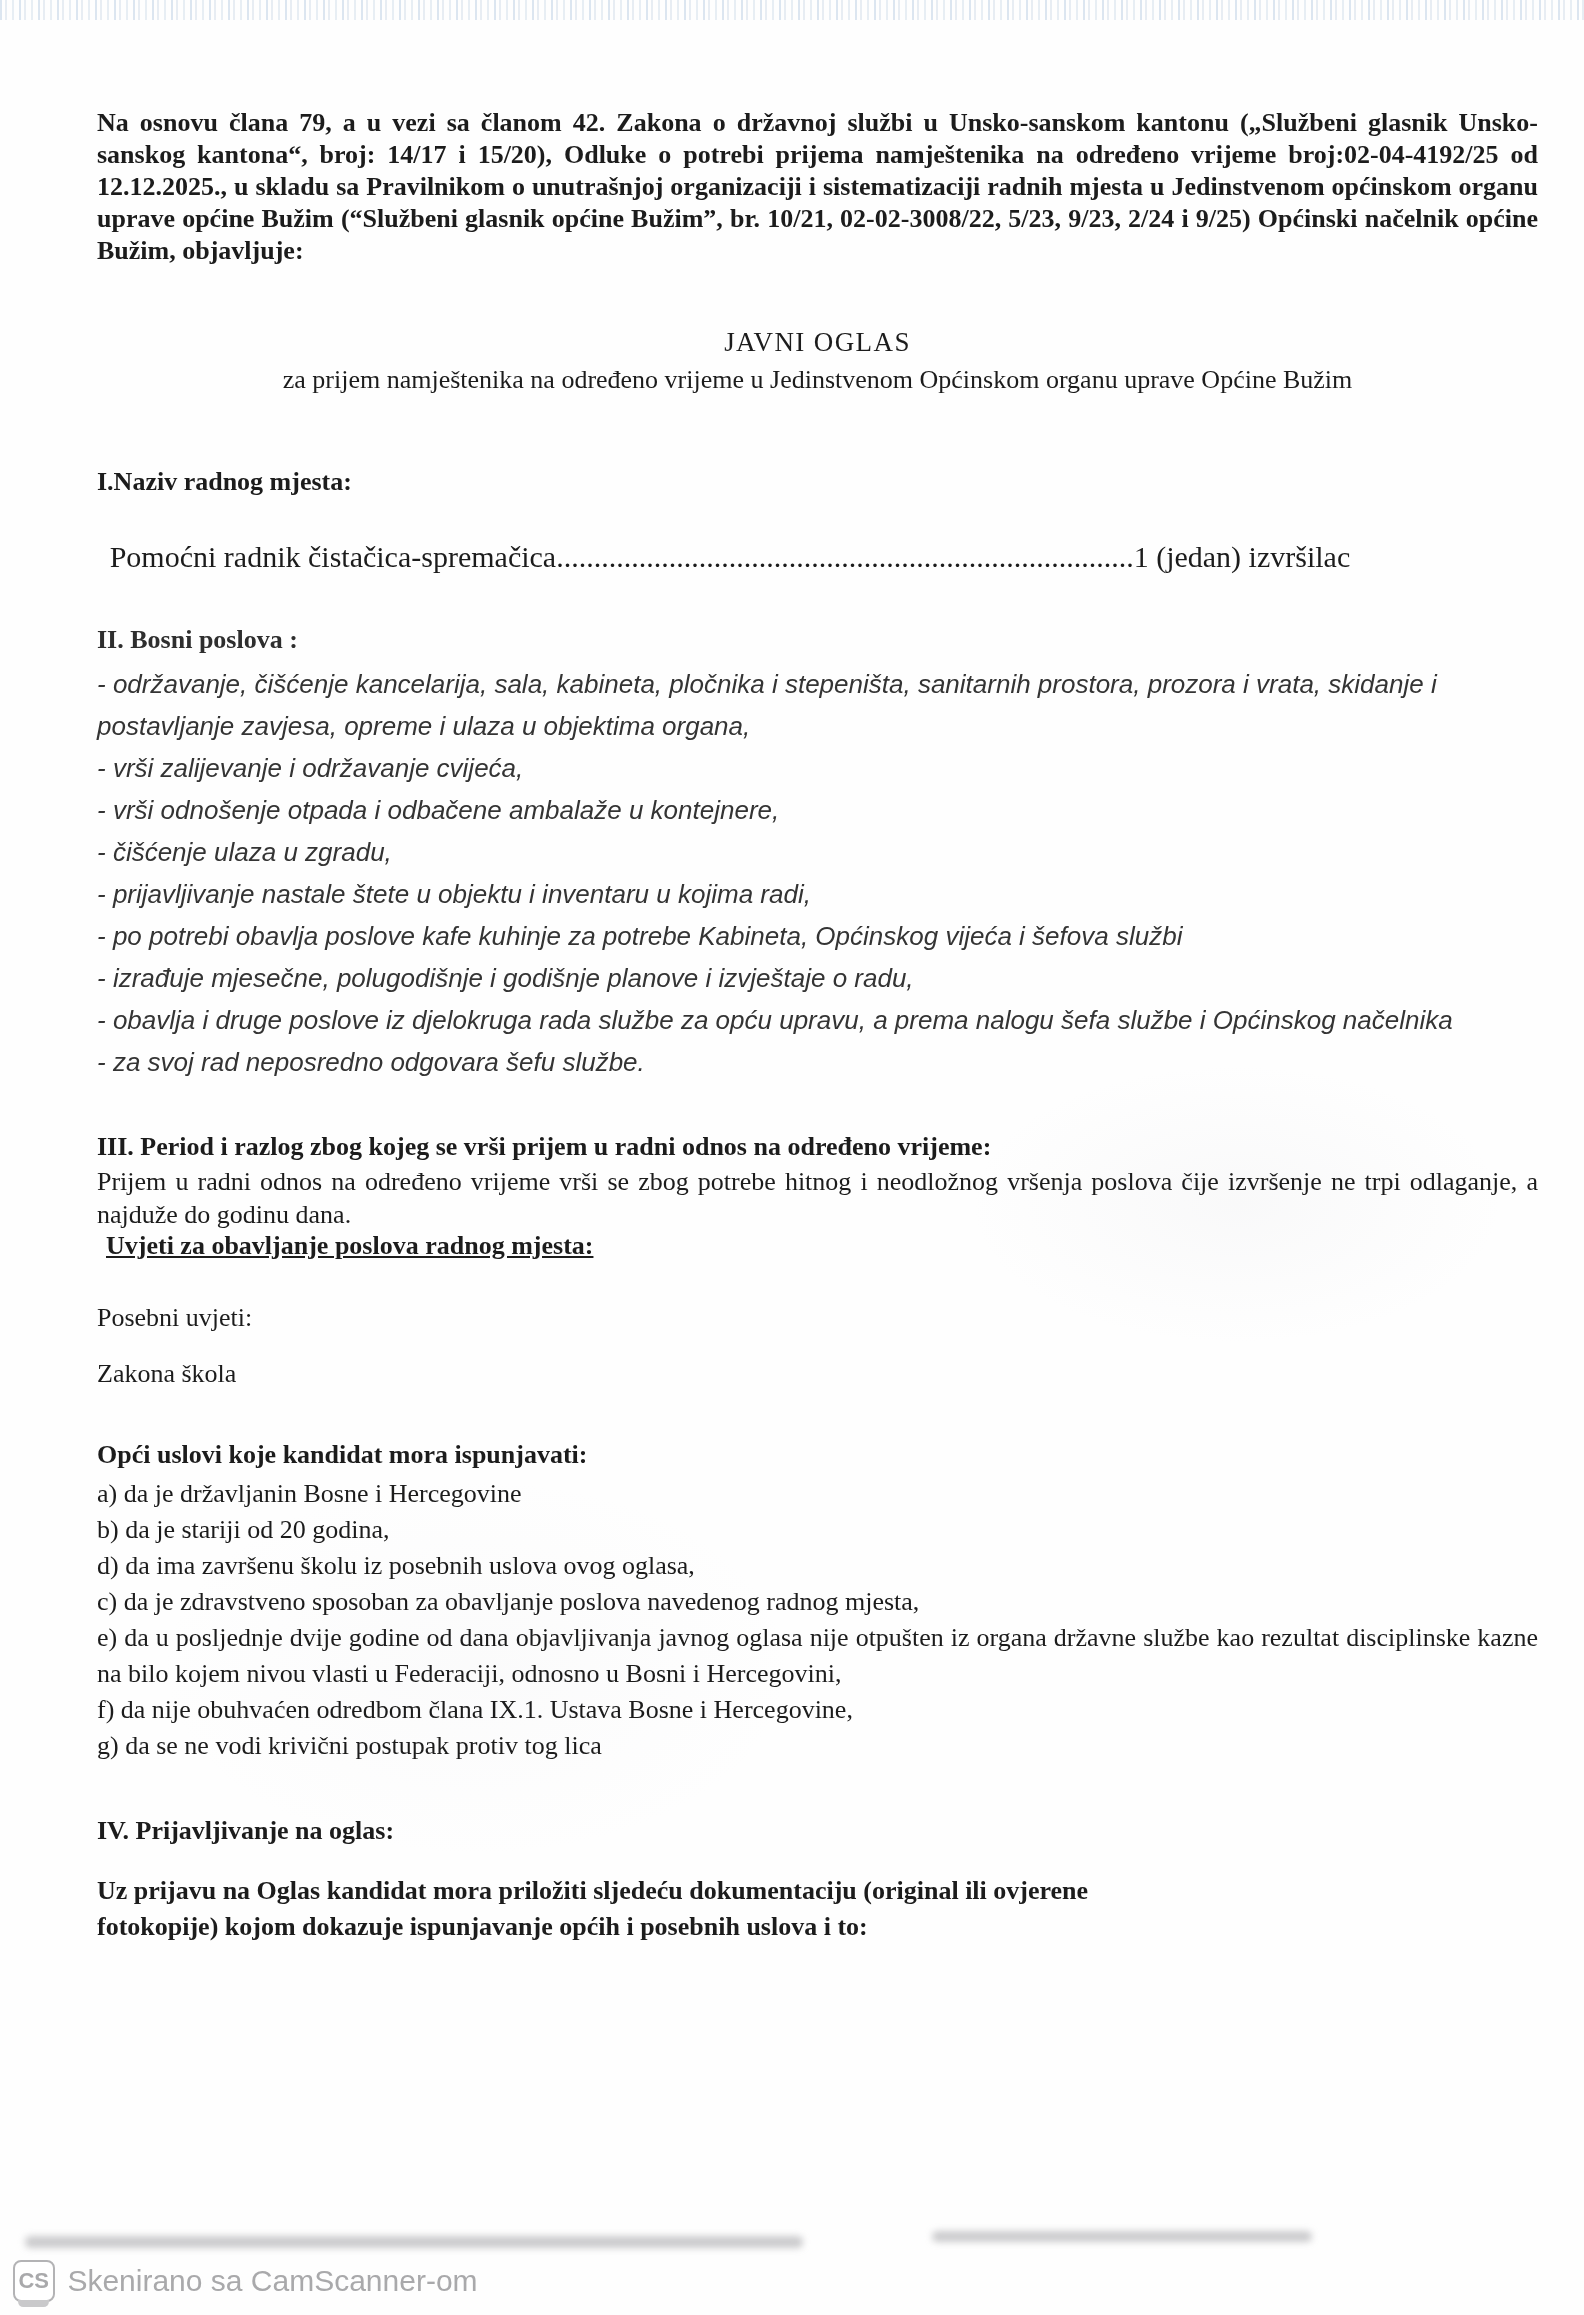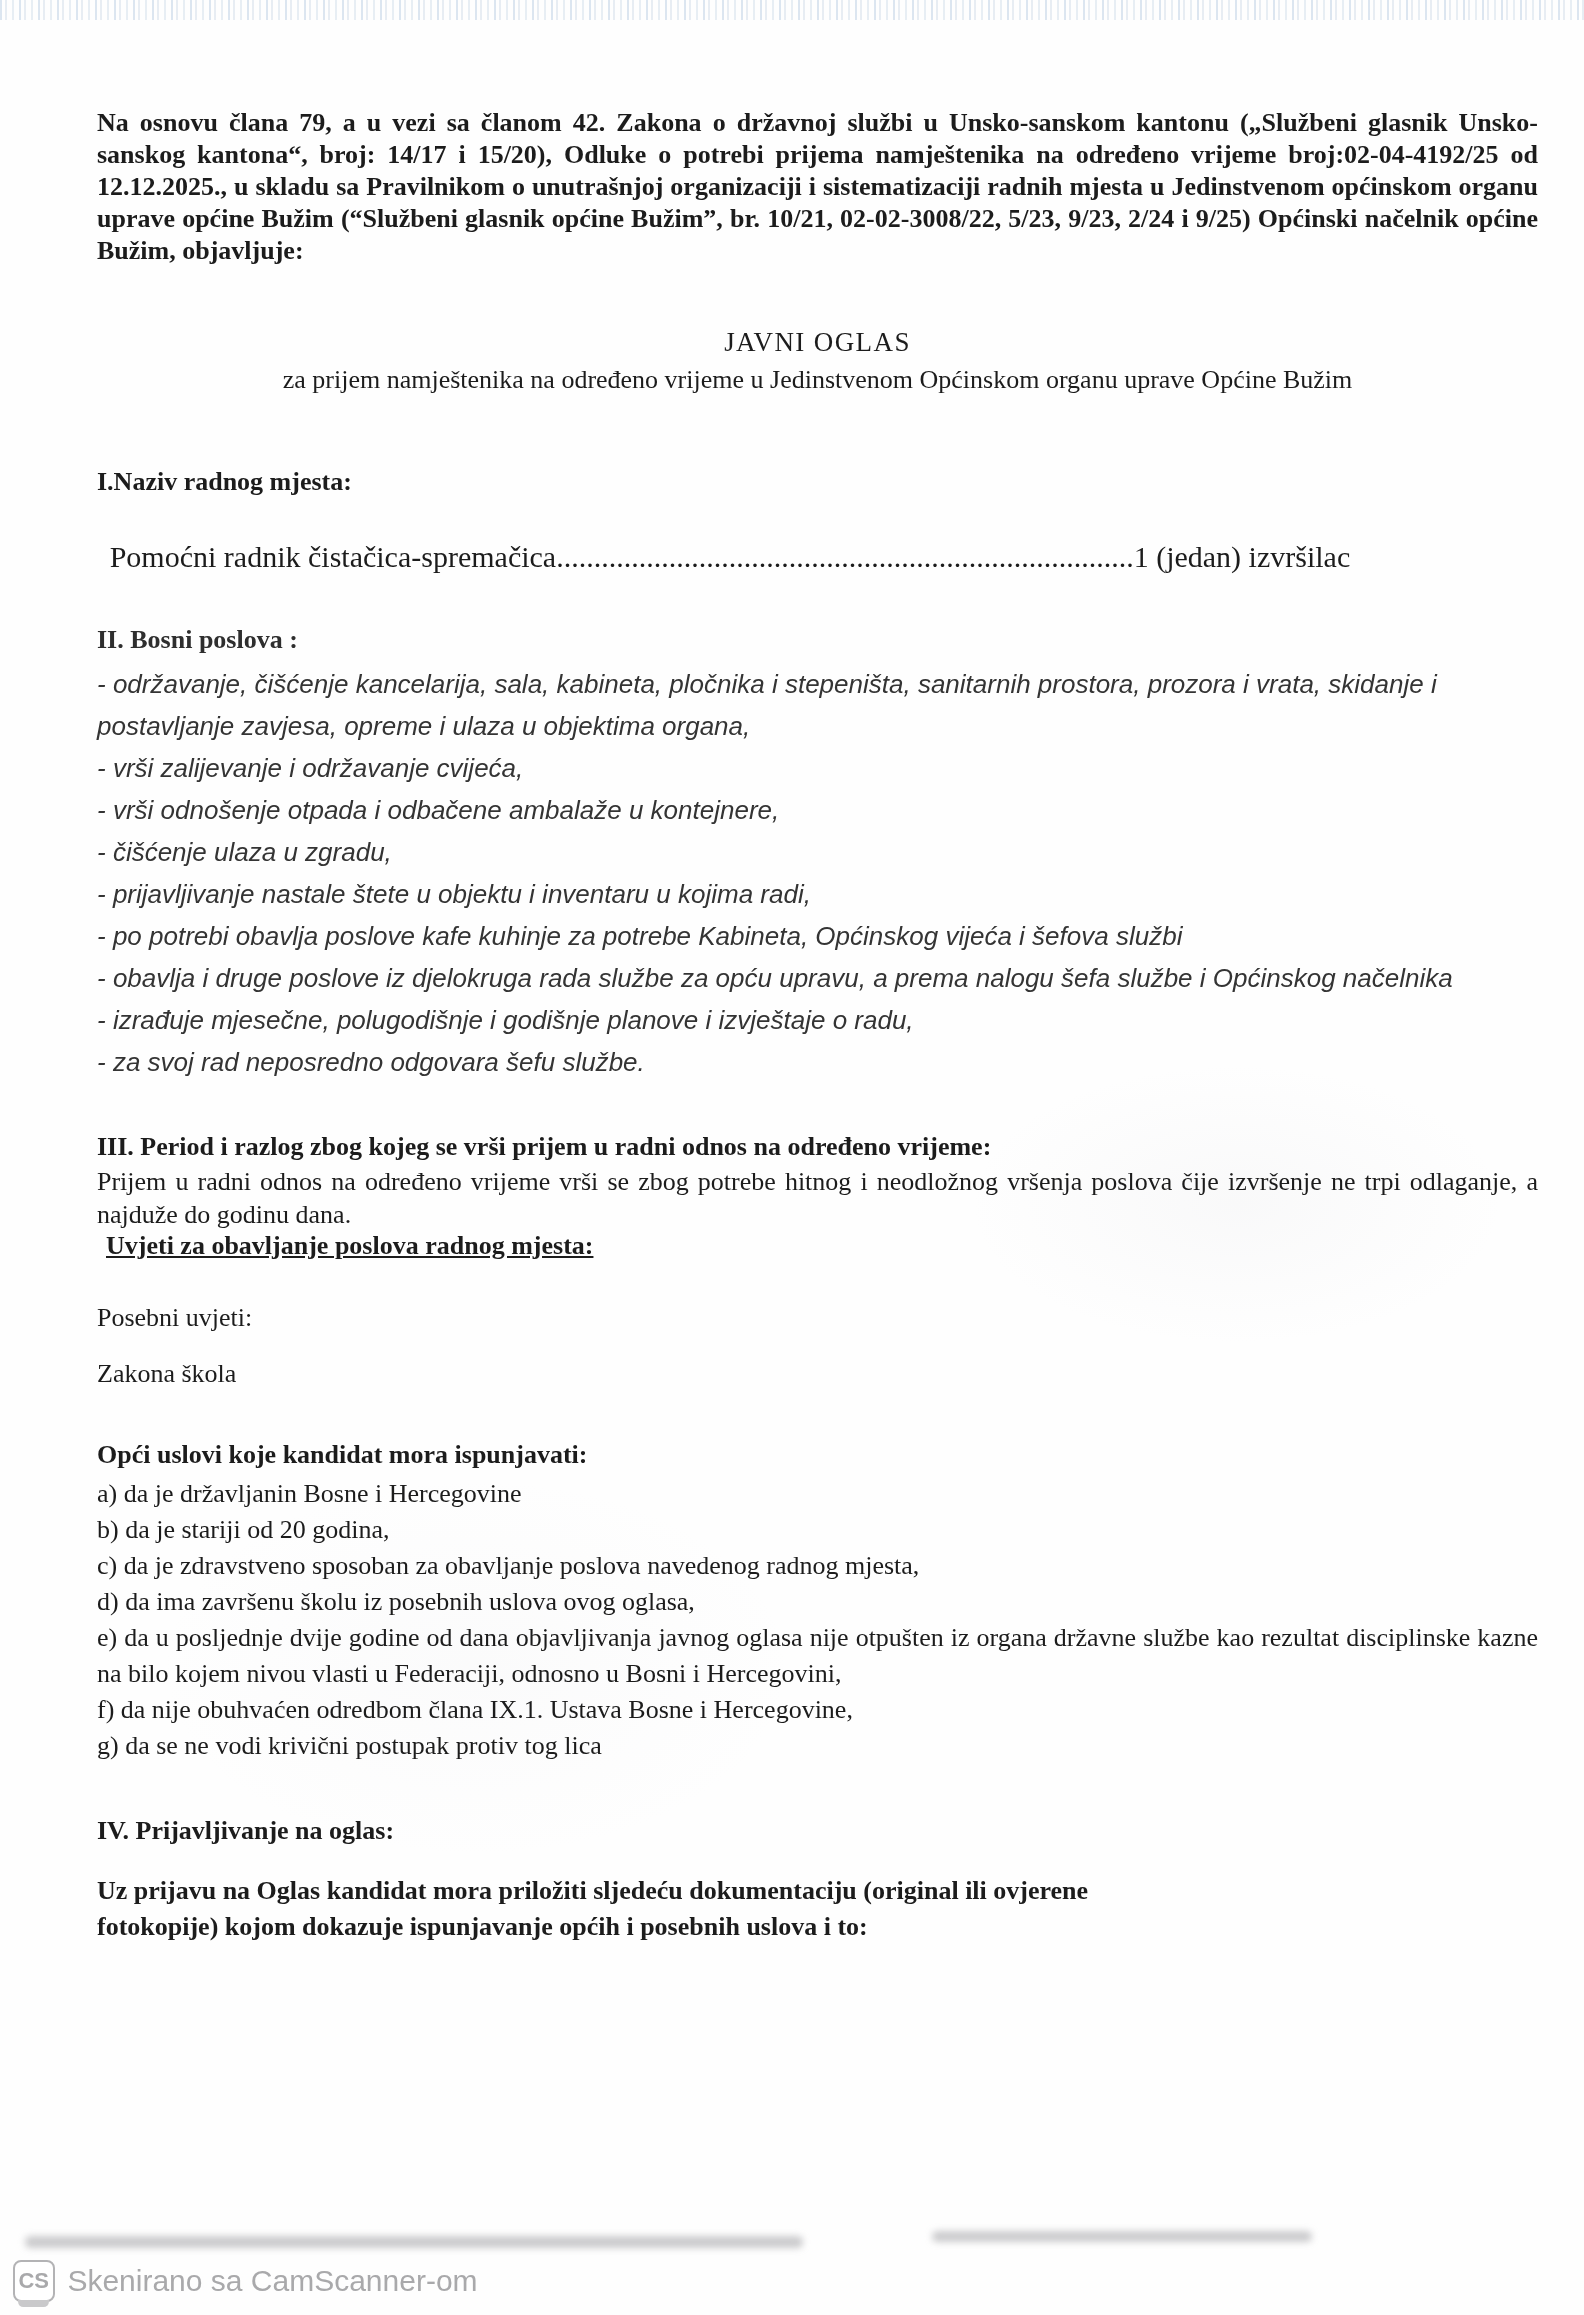--- a/index.html
+++ b/index.html
@@ -131,40 +131,40 @@
 
     <p class="sec-heading s2-head">II. Bosni poslova :</p>
 
     <ul class="duty-list">
       <li>- održavanje, čišćenje kancelarija, sala, kabineta, pločnika i stepeništa, sanitarnih prostora, prozora i vrata, skidanje i postavljanje zavjesa, opreme i ulaza u objektima organa,</li>
       <li>- vrši zalijevanje i održavanje cvijeća,</li>
       <li>- vrši odnošenje otpada i odbačene ambalaže u kontejnere,</li>
       <li>- čišćenje ulaza u zgradu,</li>
       <li>- prijavljivanje nastale štete u objektu i inventaru u kojima radi,</li>
       <li>- po potrebi obavlja poslove kafe kuhinje za potrebe Kabineta, Općinskog vijeća i šefova službi</li>
+      <li>- izrađuje mjesečne, polugodišnje i godišnje planove i izvještaje o radu,</li>
       <li>- obavlja i druge poslove iz djelokruga rada službe za opću upravu, a prema nalogu šefa službe i Općinskog načelnika</li>
-      <li>- izrađuje mjesečne, polugodišnje i godišnje planove i izvještaje o radu,</li>
       <li>- za svoj rad neposredno odgovara šefu službe.</li>
     </ul>
 
     <p class="sec-heading s3-head">III. Period i razlog zbog kojeg se vrši prijem u radni odnos na određeno vrijeme:</p>
     <p class="s3-body">Prijem u radni odnos na određeno vrijeme vrši se zbog potrebe hitnog i neodložnog vršenja poslova čije izvršenje ne trpi odlaganje, a najduže do godinu dana.</p>
 
     <p class="sec-heading uvjeti-head">Uvjeti za obavljanje poslova radnog mjesta:</p>
 
     <p class="special-label">Posebni uvjeti:</p>
     <p class="special-value">Zakona škola</p>
 
     <p class="sec-heading general-head">Opći uslovi koje kandidat mora ispunjavati:</p>
 
     <ul class="general-list">
       <li>a) da je državljanin Bosne i Hercegovine</li>
       <li>b) da je stariji od 20 godina,</li>
+      <li>d) da ima završenu školu iz posebnih uslova ovog oglasa,</li>
       <li>c) da je zdravstveno sposoban za obavljanje poslova navedenog radnog mjesta,</li>
-      <li>d) da ima završenu školu iz posebnih uslova ovog oglasa,</li>
       <li>e) da u posljednje dvije godine od dana objavljivanja javnog oglasa nije otpušten iz organa državne službe kao rezultat disciplinske kazne na bilo kojem nivou vlasti u Federaciji, odnosno u Bosni i Hercegovini,</li>
       <li>f) da nije obuhvaćen odredbom člana IX.1. Ustava Bosne i Hercegovine,</li>
       <li>g) da se ne vodi krivični postupak protiv tog lica</li>
     </ul>
 
     <p class="sec-heading s4-head">IV. Prijavljivanje na oglas:</p>
     <p class="s4-body">Uz prijavu na Oglas kandidat mora priložiti sljedeću dokumentaciju (original ili ovjerene fotokopije) kojom dokazuje ispunjavanje općih i posebnih uslova i to:</p>
 
   </div>
 

